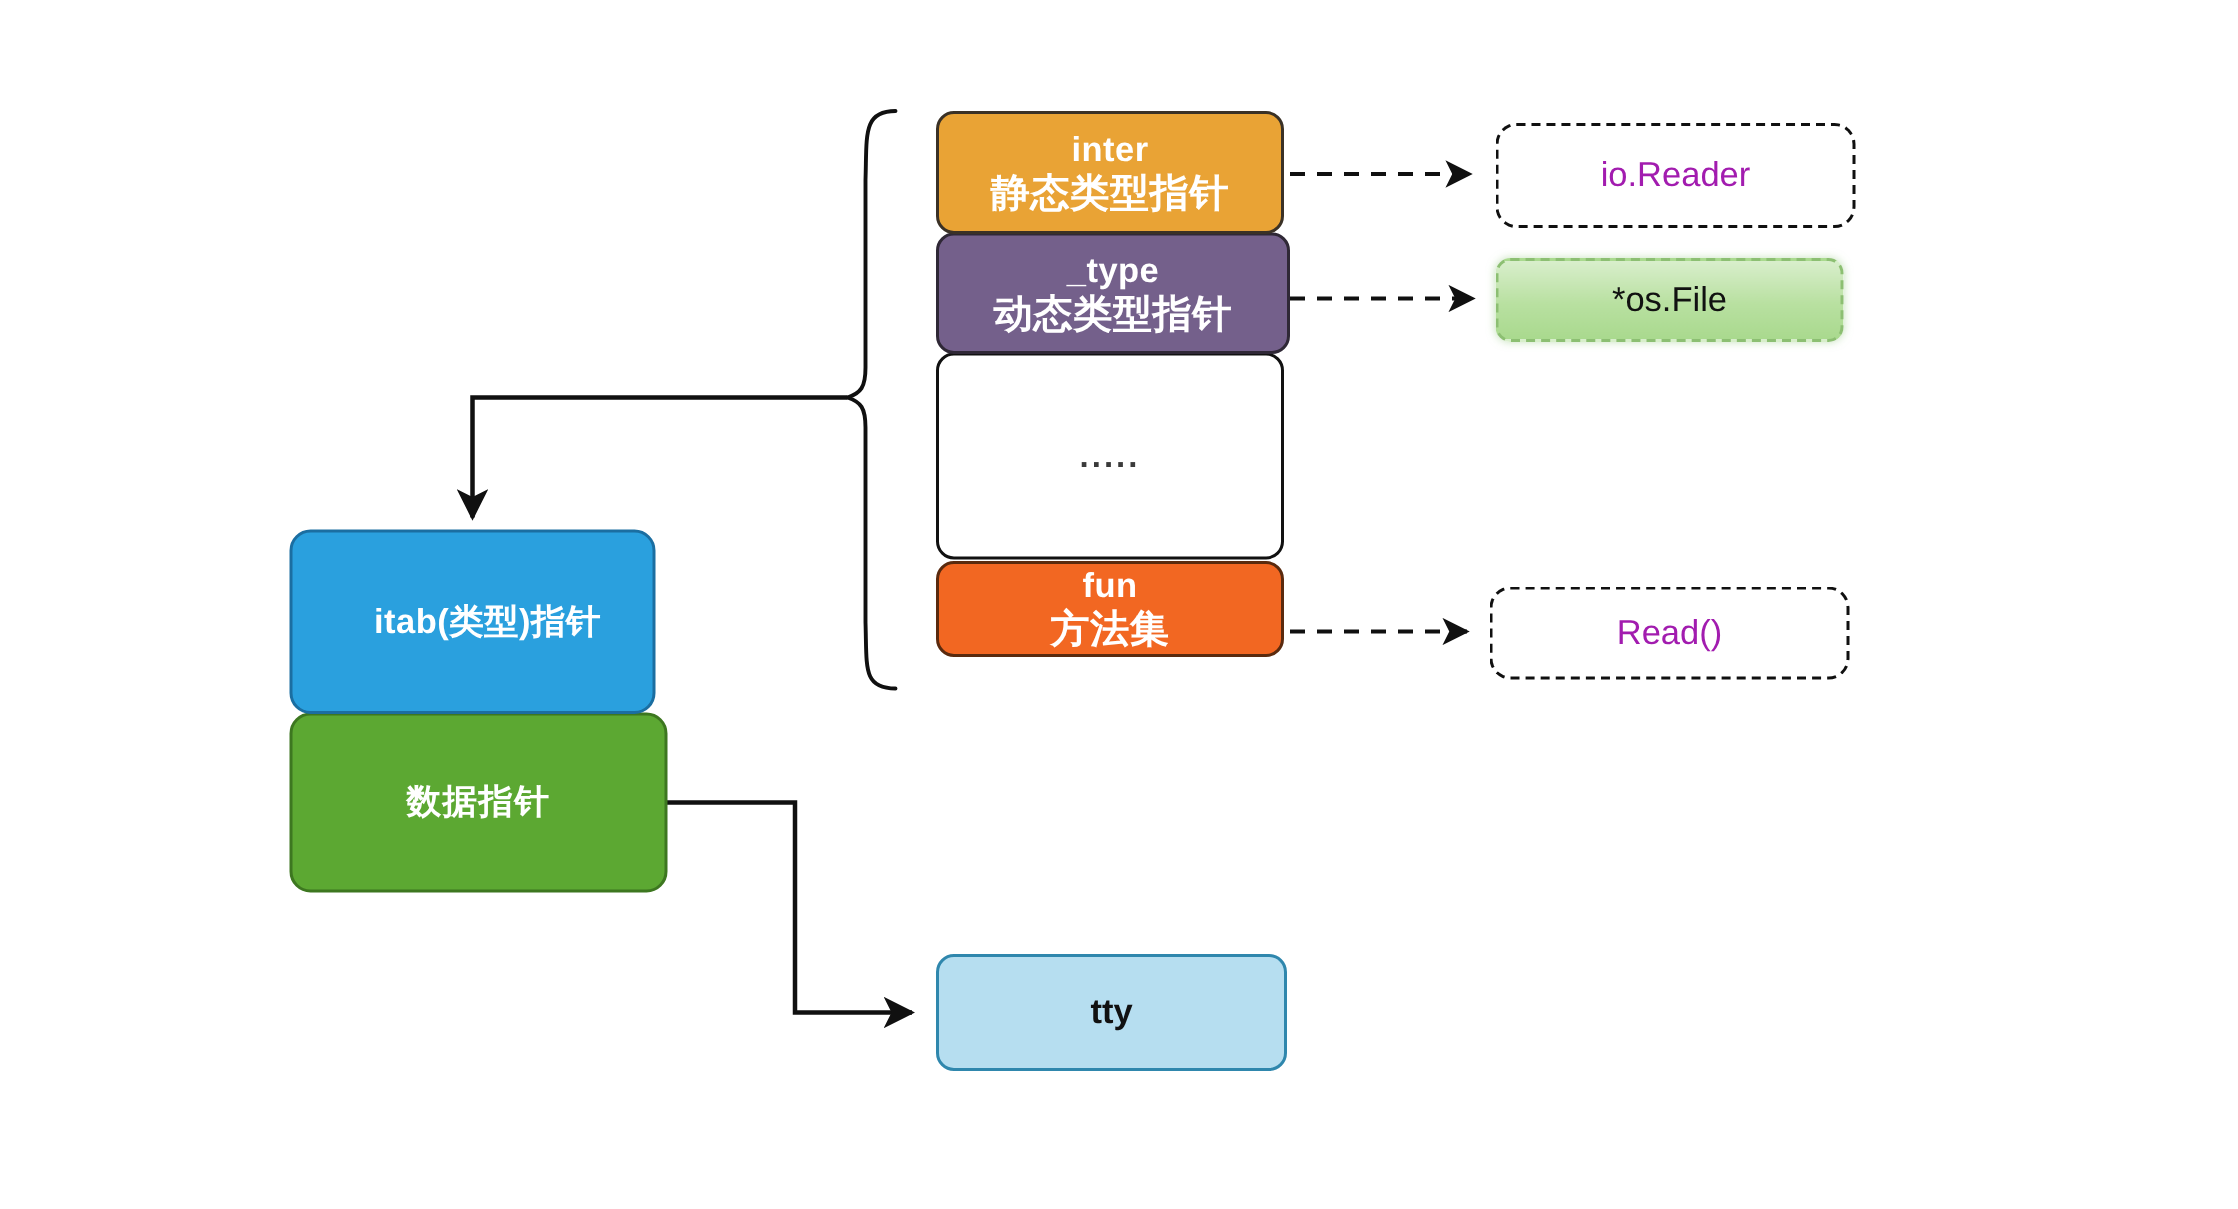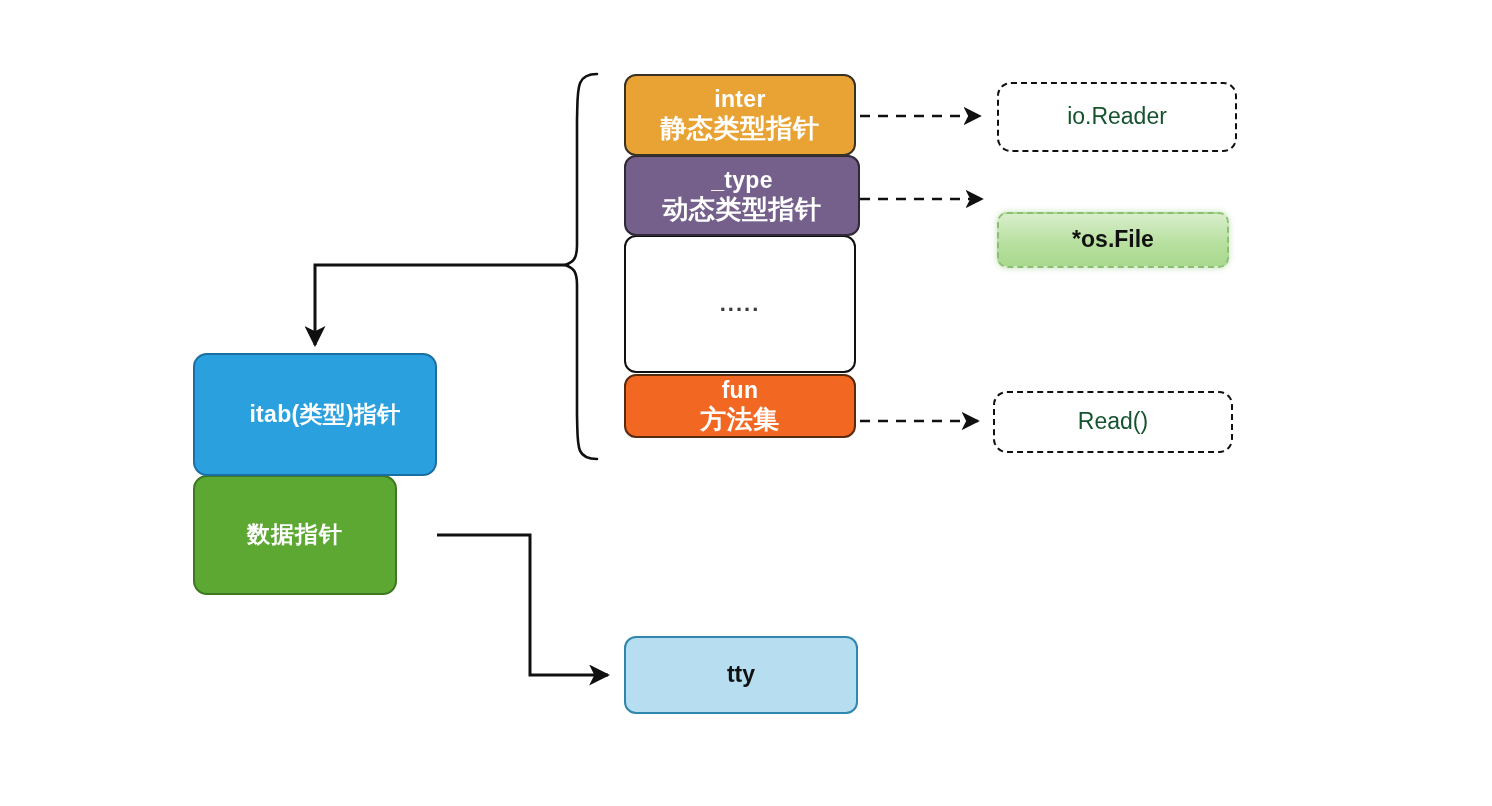--- a/index.html
+++ b/index.html
@@ -70,53 +70,52 @@
     background:#f26722;
     border-color:#5a2a0e;
     z-index:5;
   }
 
   
   .dashed-box{
     border:2.5px dashed #101010;
     border-radius:14px;
     background:#ffffff;
-    color:#14532d;
+    color:#a21caf;
     font-size:23px;
     font-weight:400;
   }
   #box-ioreader{ left:997px;top:82px;width:240px;height:70px; }
   #box-read{ left:993px;top:391px;width:240px;height:62px; }
 
   #box-osfile{
     left:997px;top:172px;width:232px;height:56px;
     border:2px dashed #8cbf72;
     border-radius:10px;
     background:linear-gradient(180deg,#d8eecb 0%,#b8e0a0 55%,#a9d98e 100%);
     color:#111111;
     font-size:23px;
-    font-weight:700;
+    font-weight:400;
     box-shadow:0 0 6px rgba(150,200,130,.55);
-    margin-top:40px;
   }
 
   
   #box-itab{
     left:193px;top:353px;width:244px;height:123px;
     background:#2aa0de;
     border:2px solid #1b6ea1;
     border-radius:14px;
     z-index:4;
     padding-left:20px;
   }
   #box-itab .label{
     font-size:23px;font-weight:700;color:#ffffff;letter-spacing:.3px;
   }
   #box-data{
-    left:193px;top:475px;width:204px;height:120px;
+    left:193px;top:475px;width:252px;height:120px;
     background:#5ca832;
     border:2px solid #3d7720;
     border-radius:14px;
     z-index:3;
   }
   #box-data .label{
     font-size:23px;font-weight:700;color:#ffffff;letter-spacing:1px;
   }
 
   #box-tty{

